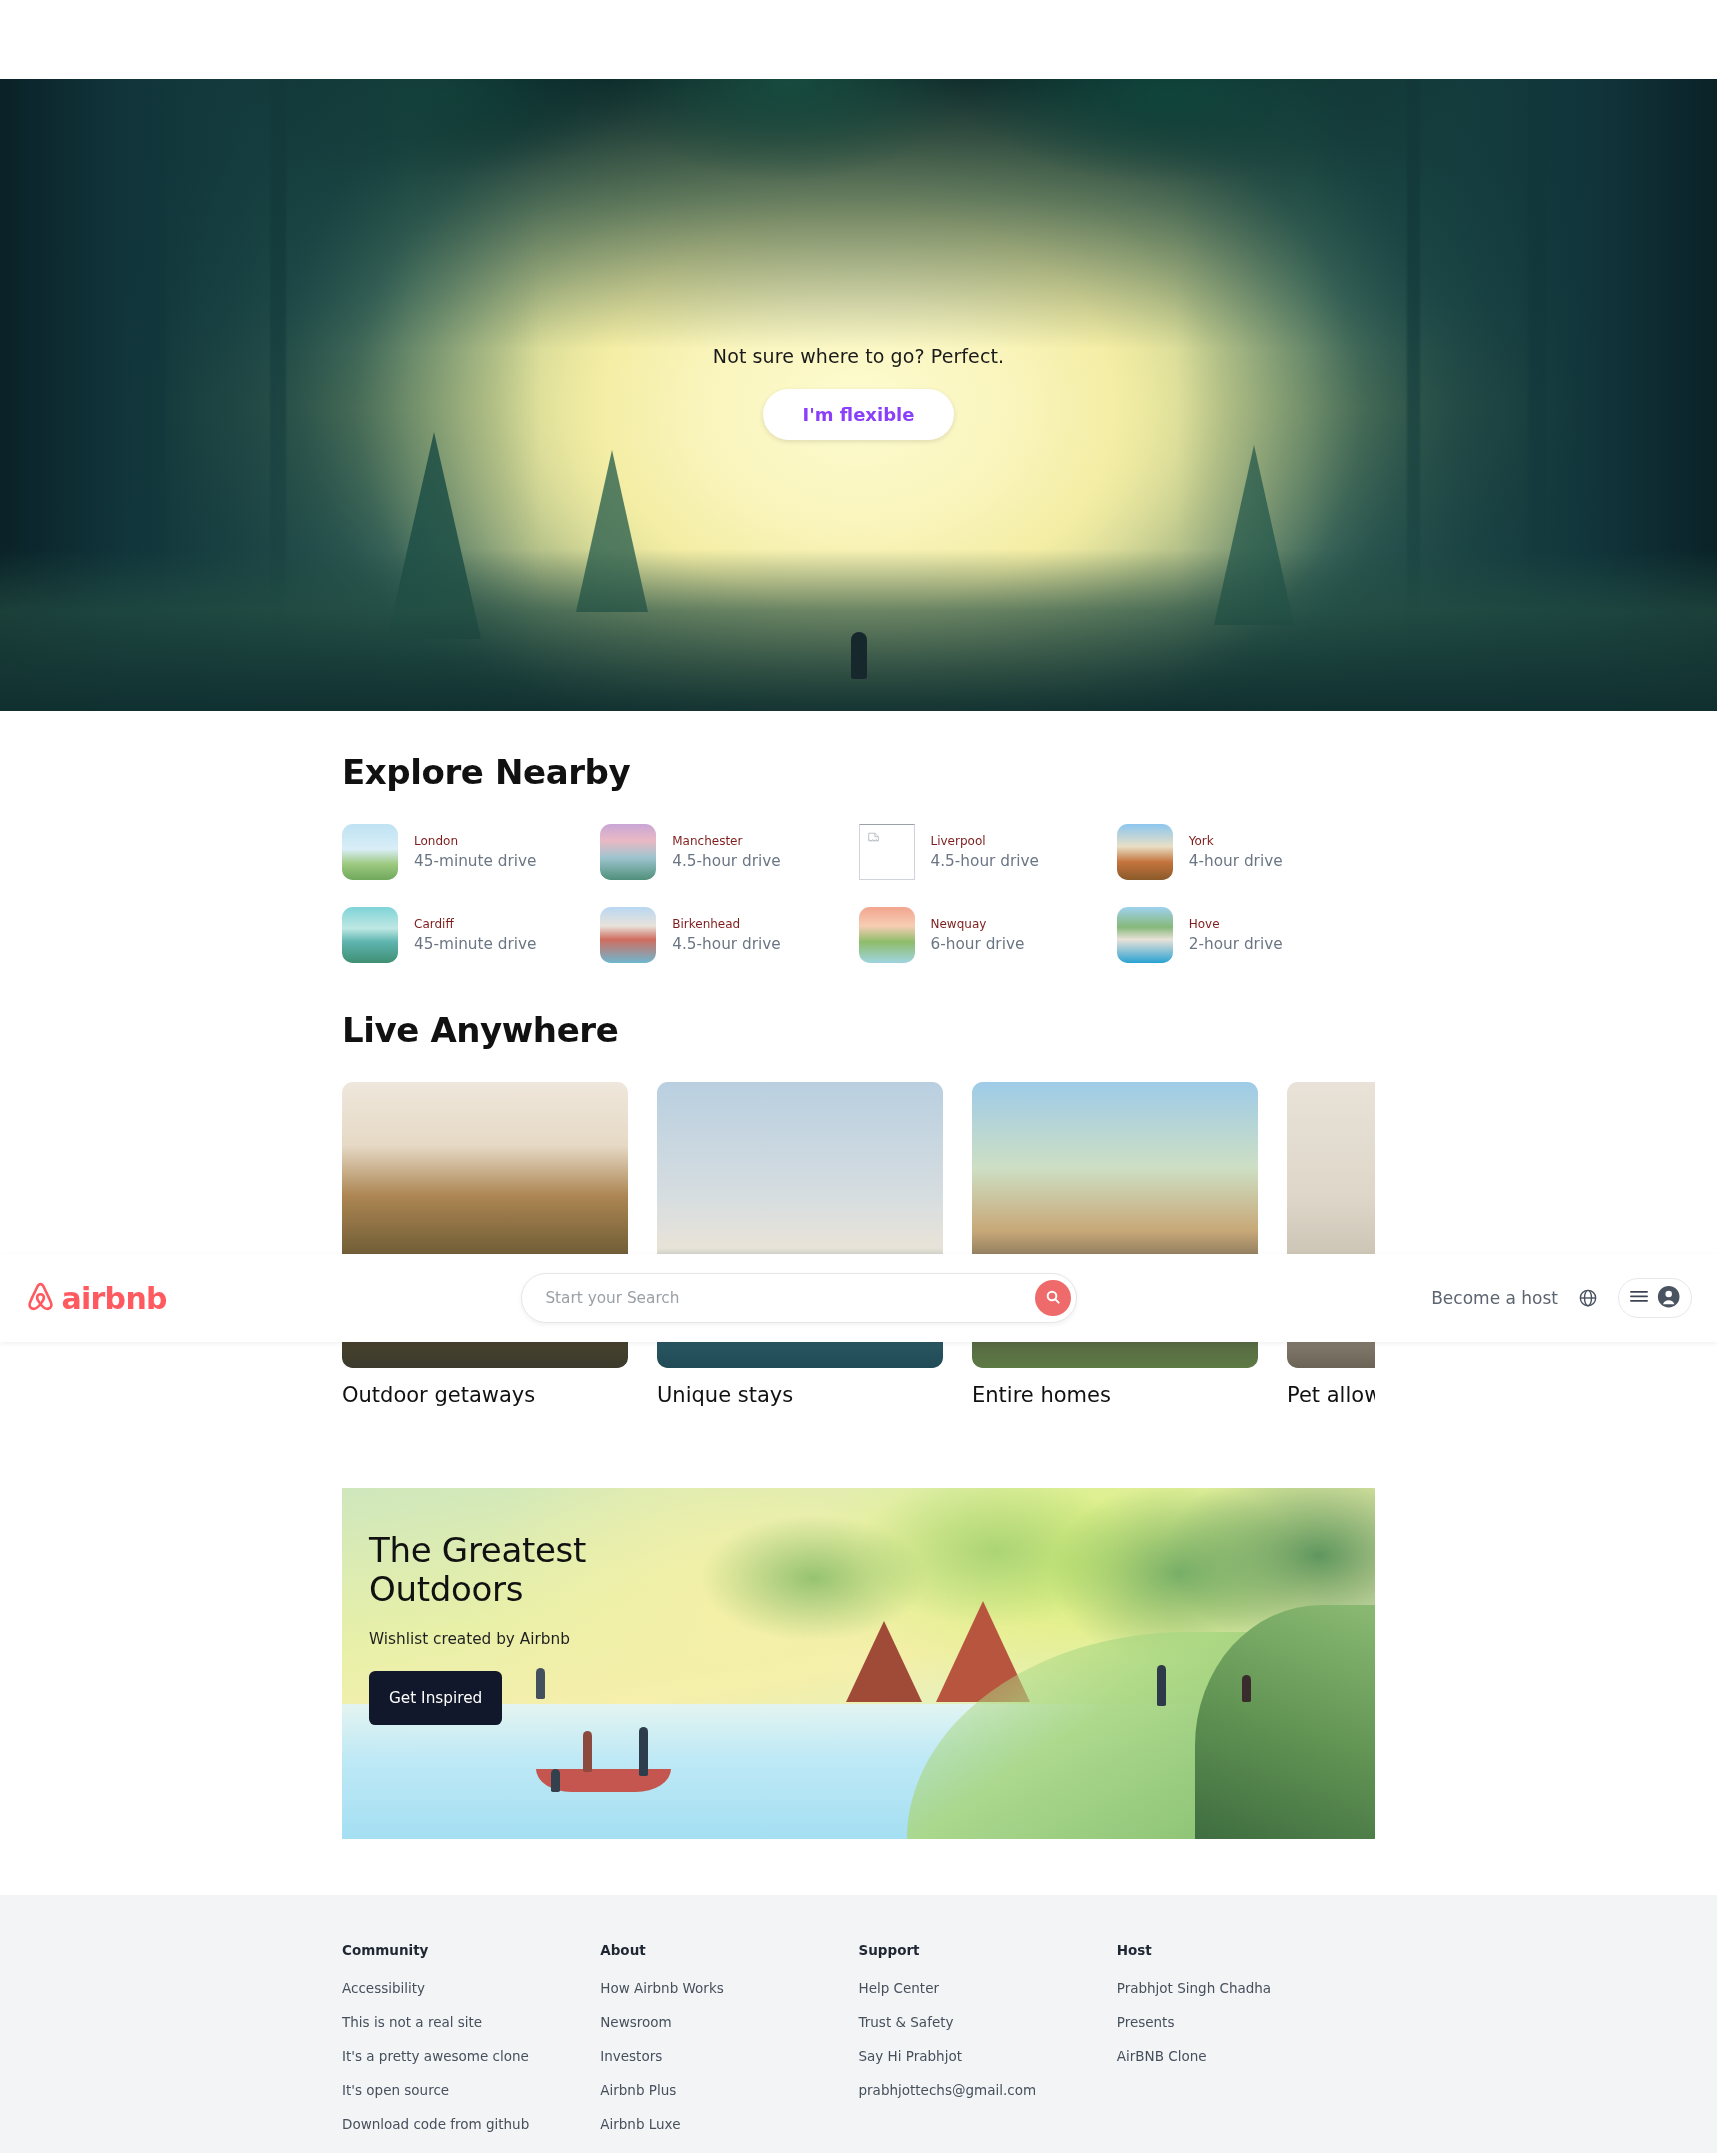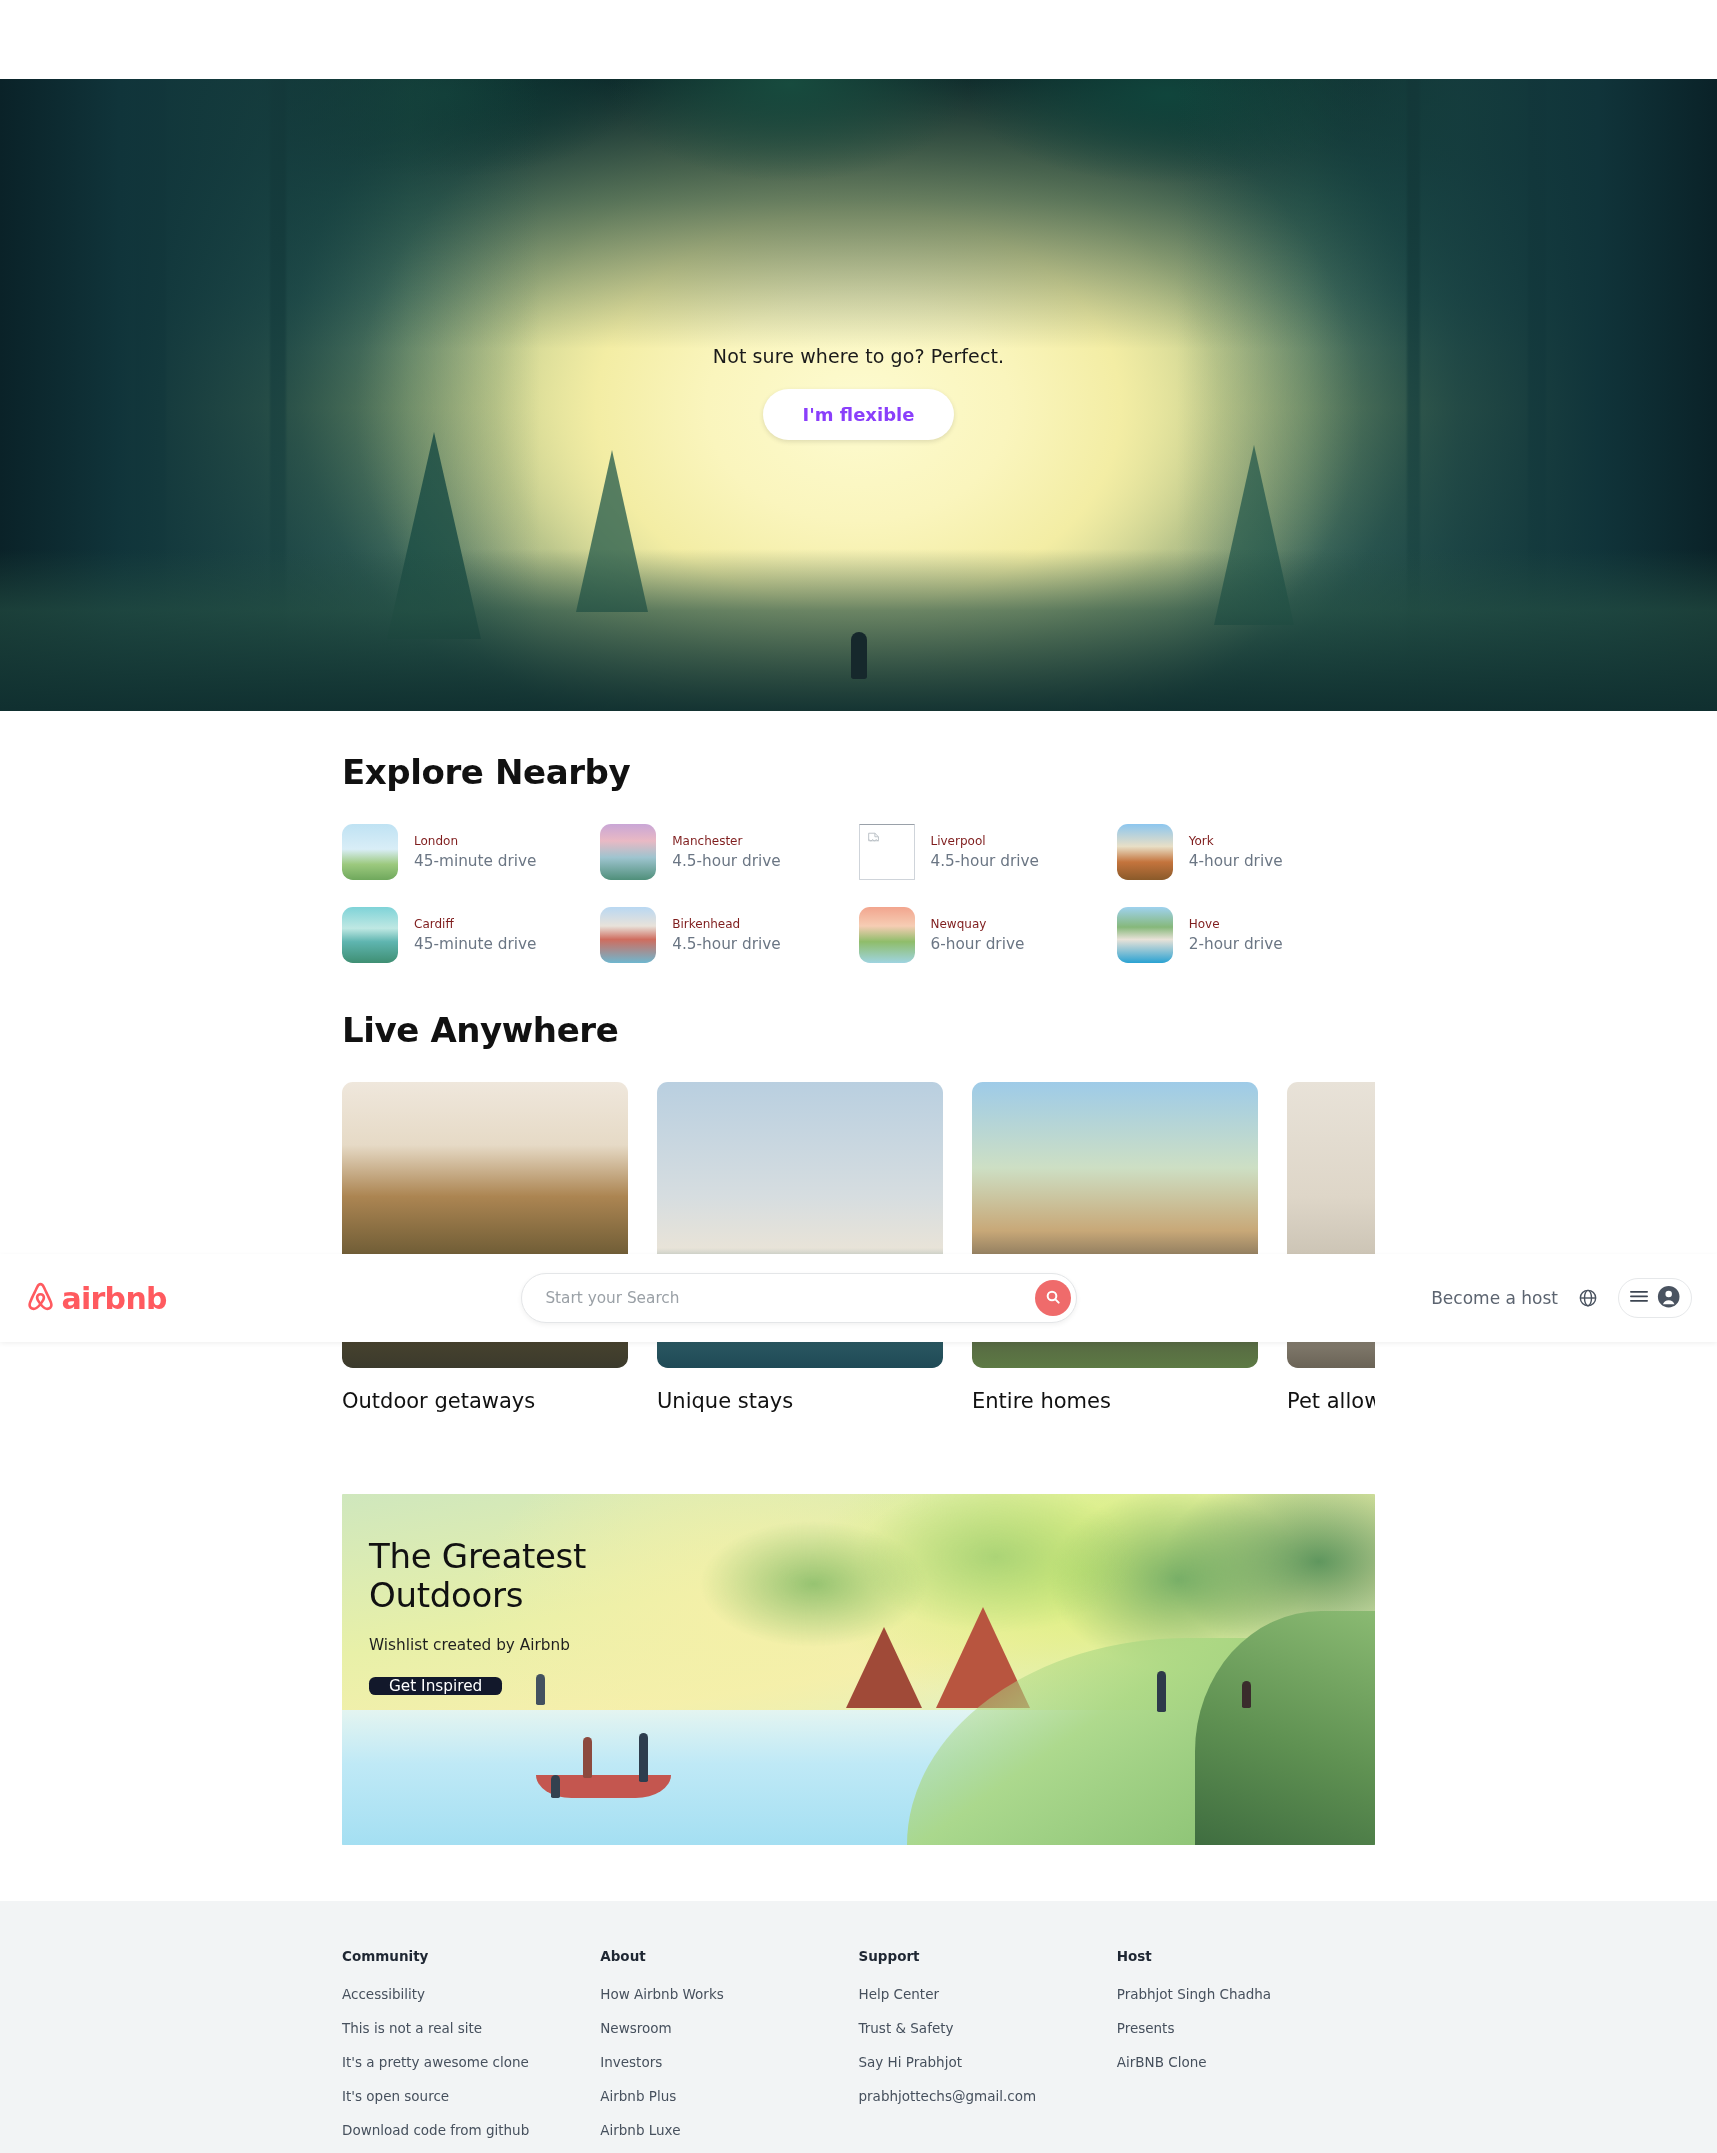--- a/index.html
+++ b/index.html
@@ -120,21 +120,21 @@
   .live { padding-top: 47px; }
   .live-rail {
     margin-top: 32px;
     display: flex; gap: 29px;
     width: 1033px; overflow: hidden;
   }
   .live-card { flex: 0 0 286px; cursor: pointer; }
   .live-img {
     width: 286px; height: 286px; border-radius: 10.8px; overflow: hidden; position: relative;
   }
-  .live-label { margin-top: 21px; font-size: 21px; color: #111; }
+  .live-label { margin-top: 15px; font-size: 21px; color: #111; }
 
   
   .promo-wrap { padding-top: 81px; padding-bottom: 56px; }
   .promo {
     position: relative; width: 1033px; height: 351px; border-radius: 1px; overflow: hidden;
     background:
       radial-gradient(ellipse 450px 234px at 72% 22%, #d7f07a 0%, rgba(215,240,122,0) 62%),
       radial-gradient(ellipse 378px 270px at 38% 34%, #f4f0a8 0%, rgba(244,240,168,0) 70%),
       linear-gradient(170deg, #cfe7bd 0%, #e8f0a8 30%, #f6efad 50%, #d7f2c7 68%, #b5e8f3 86%, #a6dff1 100%);
   }
@@ -177,21 +177,21 @@
   }
   .figure { position: absolute; width: 9px; background: #2d3d4e; border-radius: 4.5px 4.5px 1.8px 1.8px; }
 
   .promo-inner {
     position: absolute; left: 27px; top: 43px; z-index: 3;
   }
   .promo-title { font-size: 34px; line-height: 1.16; color: #111; font-weight: 400; letter-spacing: -0.3px; max-width: 306px;}
   .promo-sub { margin-top: 20px; font-size: 15.3px; color: #1f1f1f; }
   .promo-btn {
     margin-top: 23.4px; background: #12182b; color: #fff; border: none;
-    border-radius: 6.3px; padding: 0 20px; font-size: 15.3px; cursor: pointer;
+    border-radius: 6.3px; padding: 18px 20px; font-size: 15.3px; cursor: pointer;
     font-family: "DejaVu Sans", "Liberation Sans", sans-serif;
   }
 
   
   .footer { background: #f2f4f5; padding: 47px 0 54px; }
   .footer-grid { display: grid; grid-template-columns: repeat(4, 1fr); }
   .fcol h4 { font-size: 13.5px; color: #1f2733; font-weight: 700; margin-bottom: 21.6px; }
   .fcol a { display: block; font-size: 13.5px; color: #46505d; text-decoration: none; margin-bottom: 18px; cursor: pointer; }
 
   

